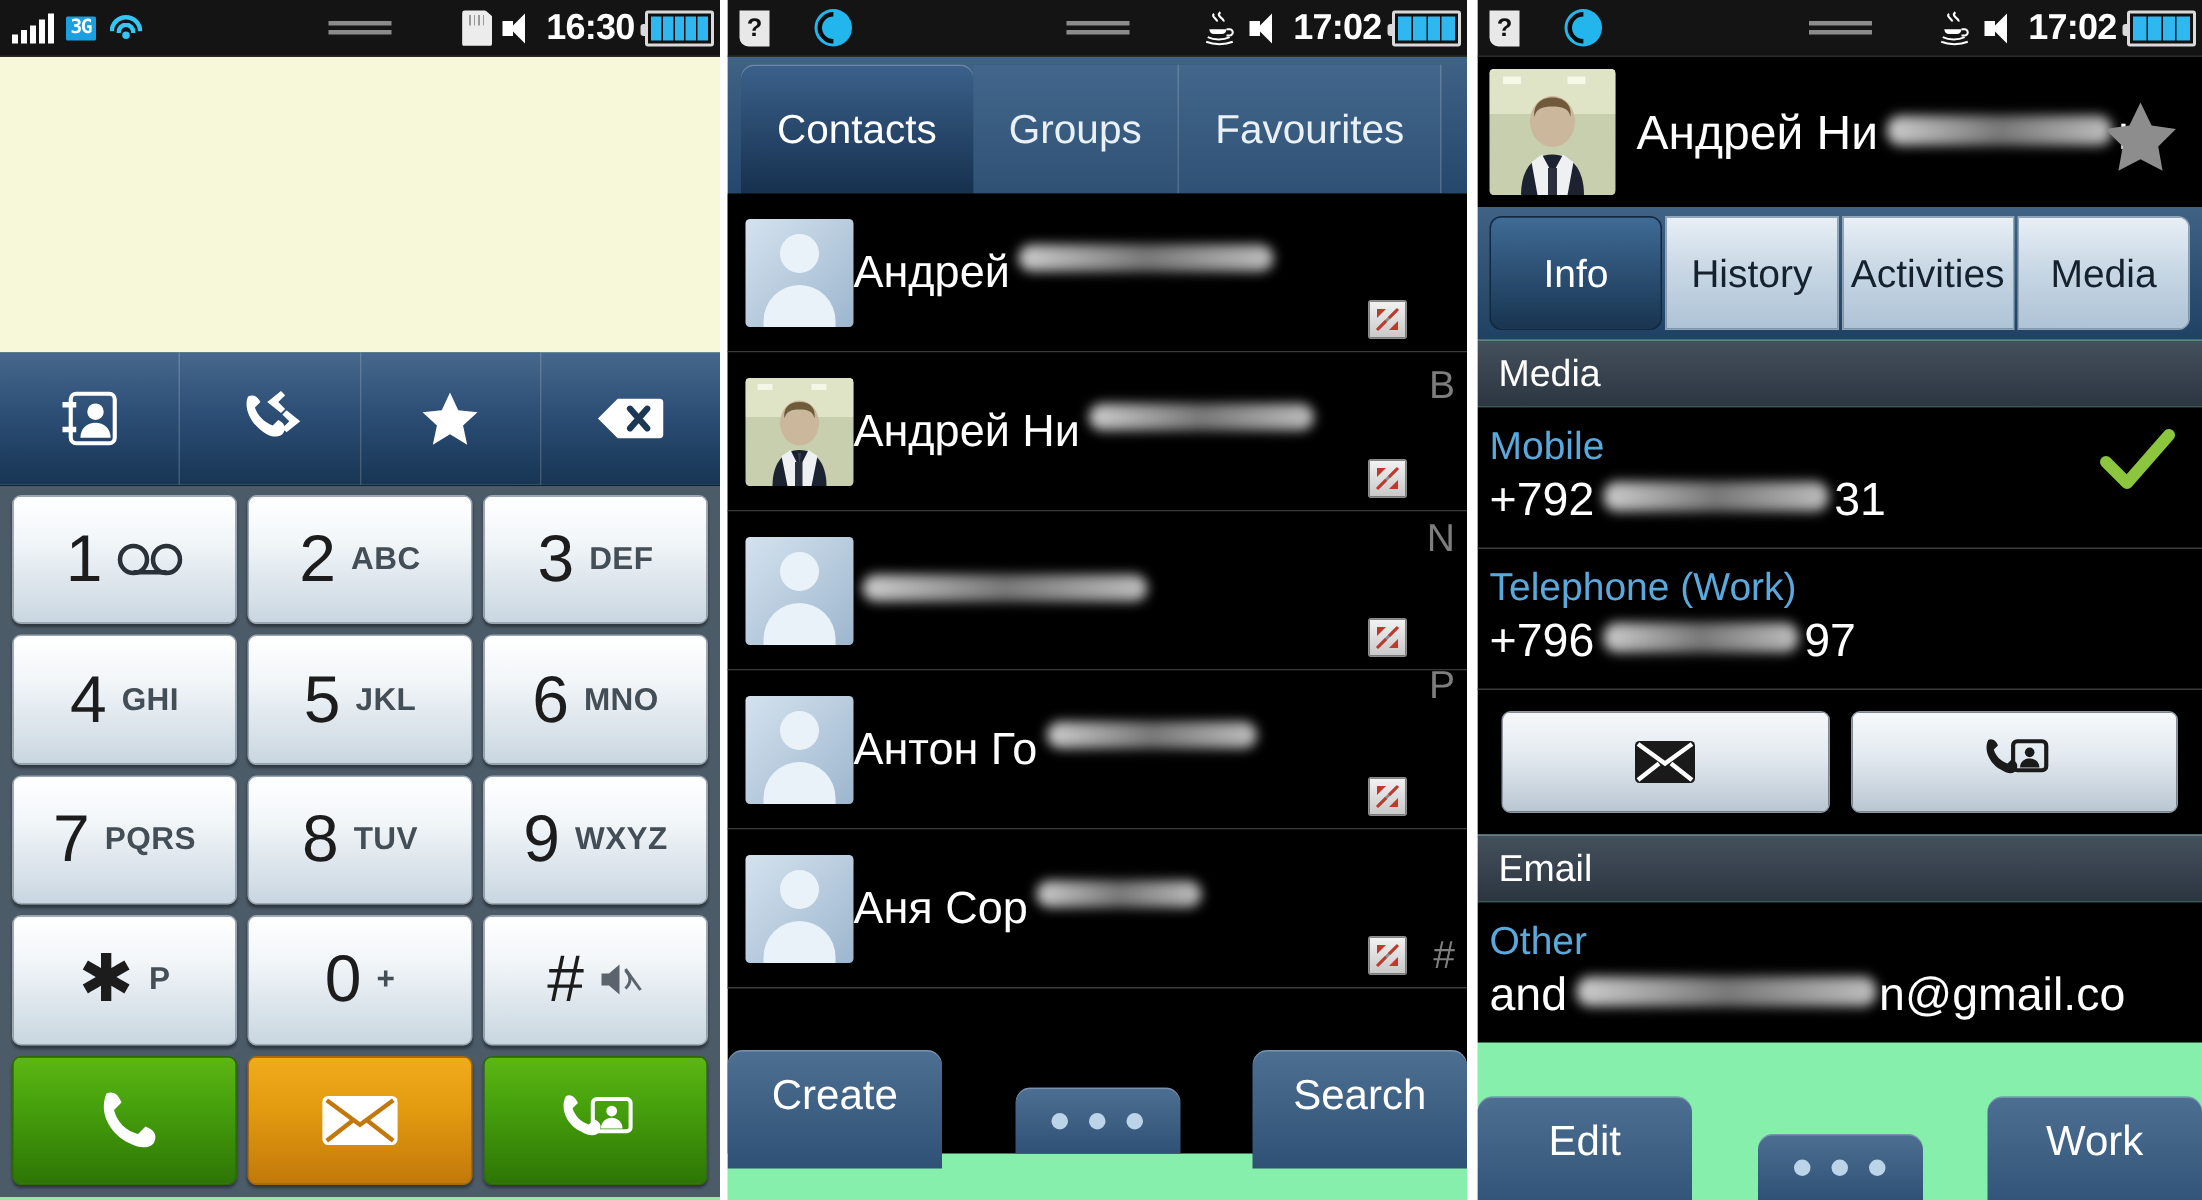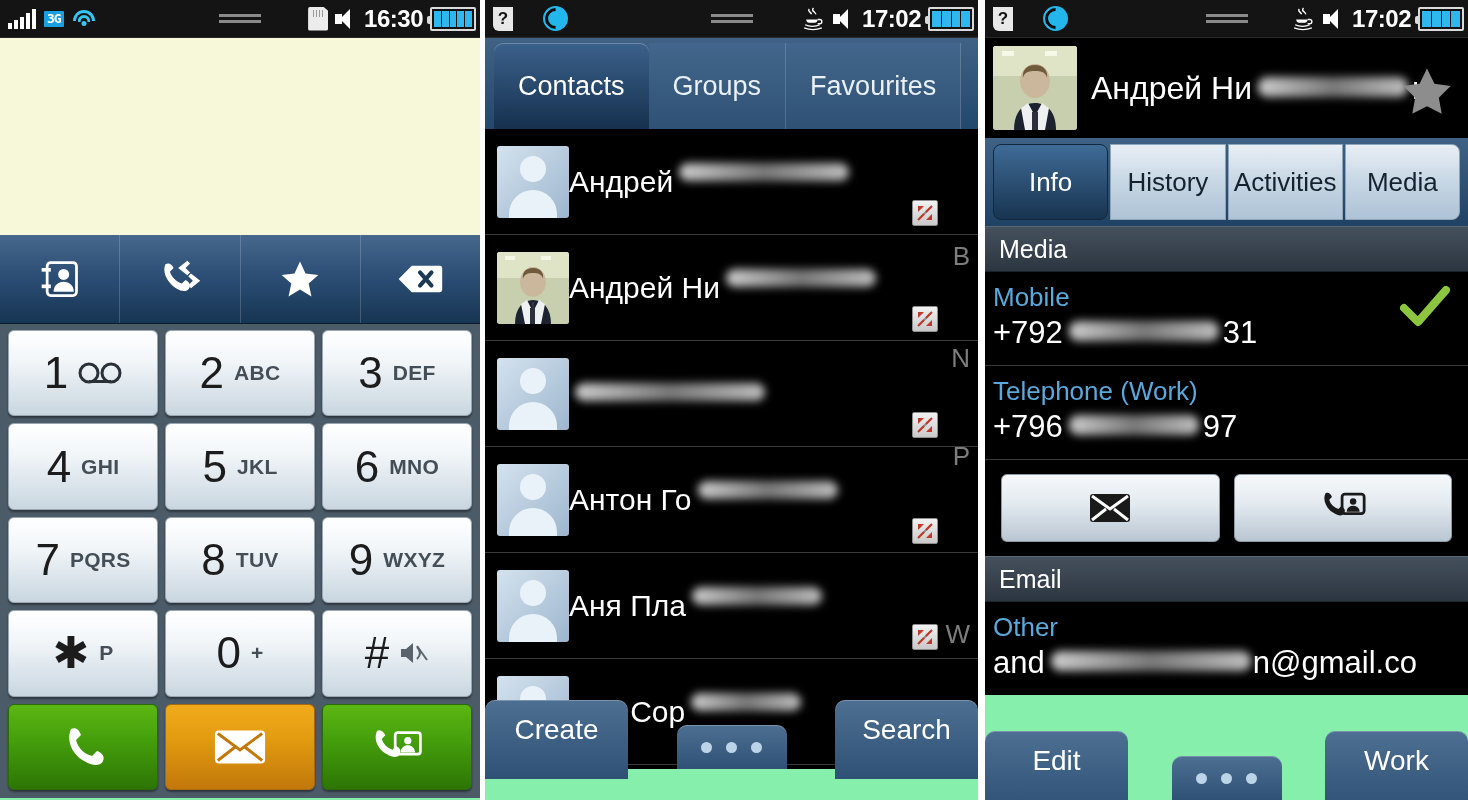--- a/index.html
+++ b/index.html
@@ -539,36 +539,20 @@
           <svg viewBox="0 0 20 20">
               <path d="M3 3h6L3 9z" fill="#c0392b"></path>
               <path d="M17 17h-6l6-6z" fill="#c0392b"></path>
               <path d="M4 16l12-12" stroke="#8b8b8b" stroke-width="2"></path>
               <path d="M3 17l6-6M17 3l-6 6" stroke="#c0392b" stroke-width="2"></path>
             </svg>
         </div>
         <span class="idxletter" style="top:-6px">P</span>
       </div>
 
-      <div class="crow">
-        <div class="avatar"></div>
-        <div class="cname">
-          <span>Аня Пла</span>
-          <span class="blur" style="width:130px"></span>
-        </div>
-        <div class="linkicon">
-          <svg viewBox="0 0 20 20">
-              <path d="M3 3h6L3 9z" fill="#c0392b"></path>
-              <path d="M17 17h-6l6-6z" fill="#c0392b"></path>
-              <path d="M4 16l12-12" stroke="#8b8b8b" stroke-width="2"></path>
-              <path d="M3 17l6-6M17 3l-6 6" stroke="#c0392b" stroke-width="2"></path>
-            </svg>
-        </div>
-        <span class="idxletter" style="bottom:8px">W</span>
-      </div>
 
       <div class="crow">
         <div class="avatar"></div>
         <div class="cname">
           <span>Аня Сор</span>
           <span class="blur" style="width:110px"></span>
         </div>
         <div class="linkicon">
           <svg viewBox="0 0 20 20">
               <path d="M3 3h6L3 9z" fill="#c0392b"></path>

